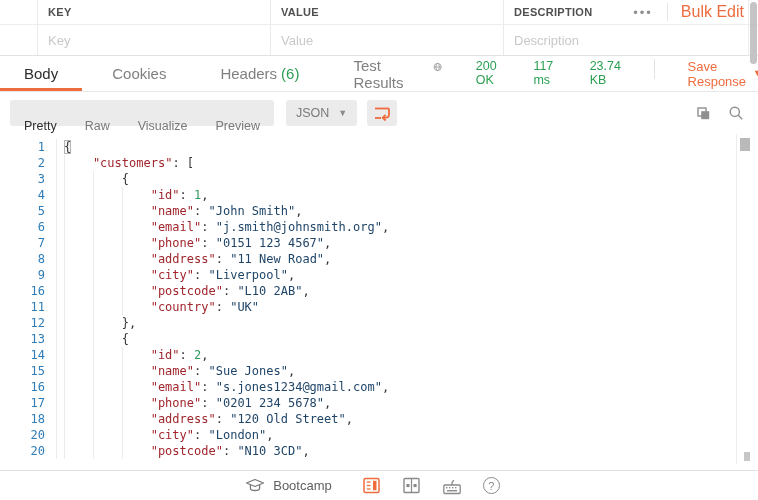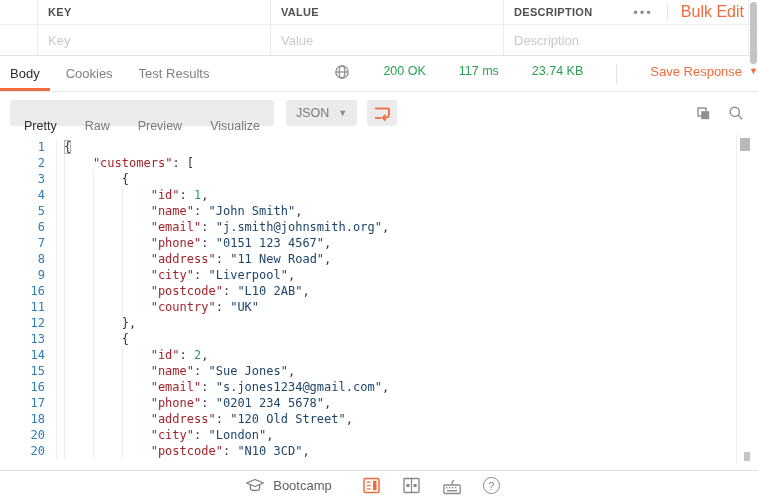--- a/index.html
+++ b/index.html
@@ -18,22 +18,22 @@
   .hdr-sep { width:1px; height:18px; background:#e4e4e4; }
   .bulk-edit { color:var(--accent); font-size:16px; padding:0 14px 0 13px; white-space:nowrap; }
   .cell-input { border:none; outline:none; font-size:13px; color:#333; width:95%; background:transparent;
                 font-family:"Liberation Sans", sans-serif; }
   .cell-input::placeholder { color:#c9c9c9; }
   .track-line { position:absolute; left:748px; top:0; width:1px; height:56px; background:#ececec; }
   .page-vthumb { position:absolute; right:1px; top:2px; width:7px; height:62px; background:#c4c4c4; border-radius:4px; }
 
   
   .tabbar { display:flex; align-items:center; height:36px; border-bottom:1px solid #e8e8e8; }
-  .tab { height:100%; display:flex; align-items:center; padding:0 10px; margin-right:6px;
-         font-size:13px; color:#808080; position:relative; cursor:default; }
+  .tab { height:100%; display:flex; align-items:center; padding:0 24px; margin-right:6px;
+         font-size:15px; color:#808080; position:relative; cursor:default; }
   .tab.active { color:#2d2d2d; }
   .tab.active::after { content:''; position:absolute; left:0; right:0; bottom:0; height:3px; background:var(--accent); }
   .tab-count { color:var(--success); margin-left:4px; }
   .status-group { margin-left:auto; display:flex; align-items:flex-start; gap:33px; }
   .status-txt { color:var(--success); font-size:12.5px; }
   .v-sep { width:1px; height:20px; background:#e2e2e2; }
   .save-btn { color:var(--accent); font-size:13px; display:flex; align-items:center; gap:7px; }
   .caret { font-size:9px; line-height:1; }
 
   
@@ -103,20 +103,24 @@
 
 <div class="tabbar">
   <div id="response-tabs" style="display:flex;height:100%;">
       <div class="tab active">
         <span>Body</span>
       </div>
       <div class="tab">
         <span>Cookies</span>
       </div>
       <div class="tab">
+        <span>Headers</span>
+        <span class="tab-count">(6)</span>
+      </div>
+      <div class="tab">
         <span>Test Results</span>
       </div>
     </div>
   <div class="status-group">
     <svg width="16" height="16" viewBox="0 0 16 16">
       <circle cx="8" cy="8" r="6.2" fill="none" stroke="#8a8a8a" stroke-width="1.2"></circle>
       <ellipse cx="8" cy="8" rx="2.9" ry="6.2" fill="none" stroke="#8a8a8a" stroke-width="1.2"></ellipse>
       <line x1="1.8" y1="8" x2="14.2" y2="8" stroke="#8a8a8a" stroke-width="1.2"></line>
     </svg>
     <span class="status-txt">200 OK</span>
@@ -127,22 +131,22 @@
       <span>Save Response</span>
       <span class="caret">▼</span>
     </div>
   </div>
 </div>
 
 <div class="toolbar">
   <div class="seg" id="mode-seg">
       <div class="seg-item active">Pretty</div>
       <div class="seg-item">Raw</div>
+      <div class="seg-item">Visualize</div>
       <div class="seg-item">Preview</div>
-      <div class="seg-item">Visualize</div>
     </div>
   <div class="json-dd">
     <span>JSON</span>
     <span class="caret" style="color:#8a8a8a">▼</span>
   </div>
   <div class="fmt-btn">
     <svg width="18" height="17" viewBox="0 0 18 17">
       <path d="M2 3.5h14" stroke="#ef6c3e" stroke-width="1.8" fill="none"></path>
       <path d="M2 13h6" stroke="#ef6c3e" stroke-width="1.8" fill="none"></path>
       <path d="M16 3.5v6c0 1.8-1.4 3.2-3.2 3.2H10" stroke="#ef6c3e" stroke-width="1.8" fill="none"></path>

